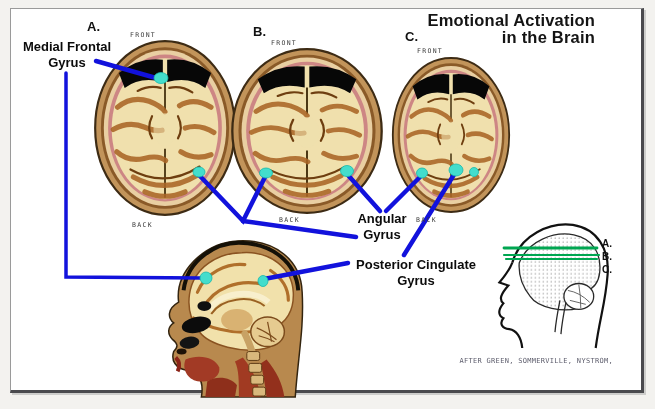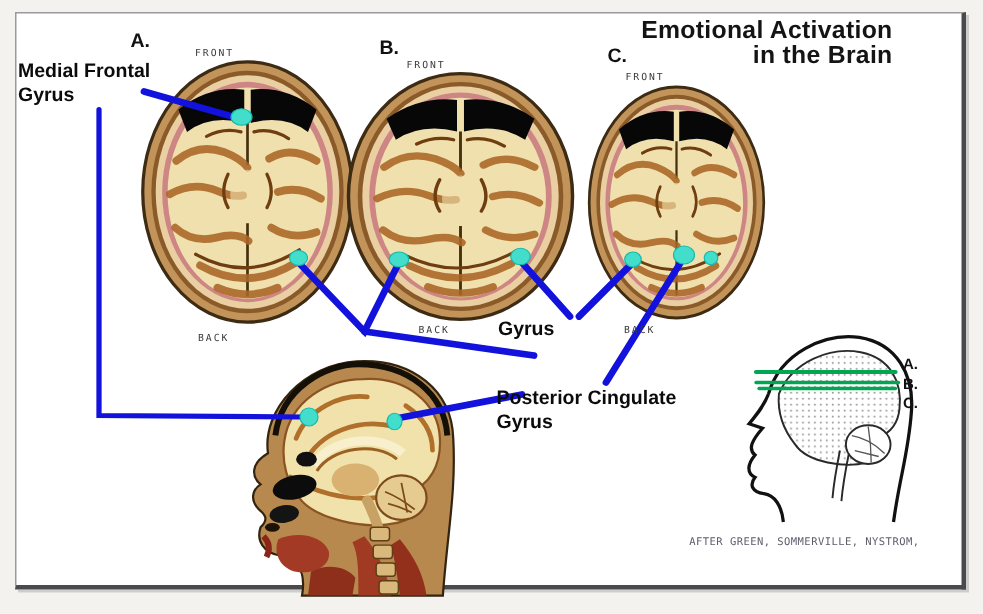--- a/index.html
+++ b/index.html
@@ -5,21 +5,21 @@
   html,body{margin:0;padding:0;background:#f3f2ef;}
   .stage{position:relative;width:655px;height:409px;background:#f3f2ef;overflow:hidden;
          font-family:"Liberation Sans", sans-serif;}
   .frame{position:absolute;left:10px;top:8px;width:630px;height:381px;background:#ffffff;
          border:1px solid #9a9a9a;border-right:3px solid #4a4a4e;border-bottom:3px solid #4a4a4e;
          box-shadow:2px 2px 0 rgba(160,160,160,.45);}
   .abs{position:absolute;}
   .title{right:60px;top:12px;text-align:right;font-weight:bold;font-size:16.5px;
          line-height:17px;color:#141414;z-index:5;letter-spacing:.2px;}
   .slice-label{font-weight:bold;font-size:13px;color:#111;z-index:5;}
-  .anno{font-weight:bold;font-size:13px;line-height:15.5px;color:#0b0b0b;z-index:5;}
+  .anno{font-weight:bold;font-size:13px;line-height:15.5px;color:#0b0b0b;text-align:center;z-index:5;}
   .microcap{font-size:6.5px;letter-spacing:1.3px;color:#3a3a3a;z-index:5;
             font-family:"DejaVu Sans Mono", monospace;}
   .levels{font-weight:bold;font-size:10px;color:#111;line-height:12.8px;z-index:5;}
   .cite{right:42px;top:357px;text-align:center;font-size:7px;line-height:9px;color:#5d5d6c;
         font-family:"DejaVu Sans Mono", monospace;letter-spacing:.3px;z-index:5;}
   svg{display:block;}
   .art{z-index:1;}
   .overlay{z-index:3;pointer-events:none;}
 </style>
 </head>
@@ -179,20 +179,21 @@
   <div class="abs microcap" style="left:271px;top:39px;width:60px">FRONT</div>
   <div class="abs microcap" style="left:279px;top:216px;width:60px">BACK</div>
   <div class="abs microcap" style="left:417px;top:47px;width:60px">FRONT</div>
   <div class="abs microcap" style="left:416px;top:216px;width:60px">BACK</div>
 
   <div class="abs anno" style="left:12px;top:39px;width:110px">
     <div>Medial Frontal</div>
     <div>Gyrus</div>
   </div>
   <div class="abs anno" style="left:332px;top:211px;width:100px">
+    <div>Angular</div>
     <div>Gyrus</div>
   </div>
   <div class="abs anno" style="left:331px;top:257px;width:170px">
     <div>Posterior Cingulate</div>
     <div>Gyrus</div>
   </div>
 
   <div class="abs levels" style="left:602px;top:238px">
     <div>A.</div>
     <div>B.</div>

